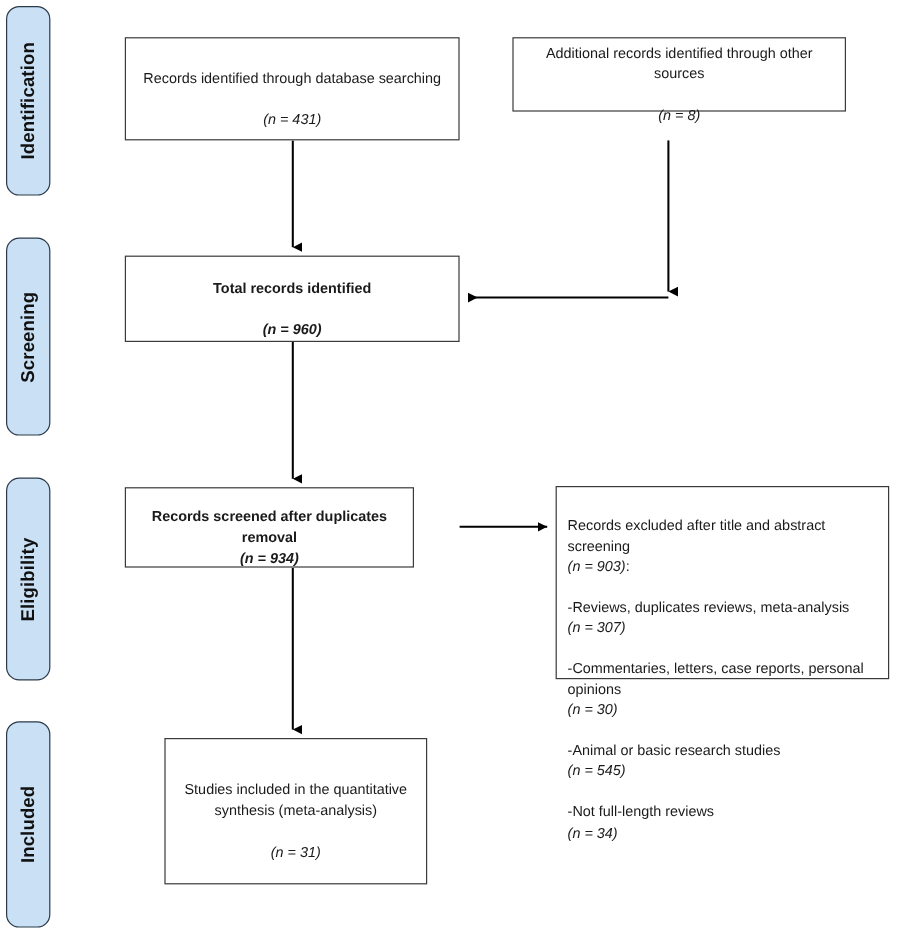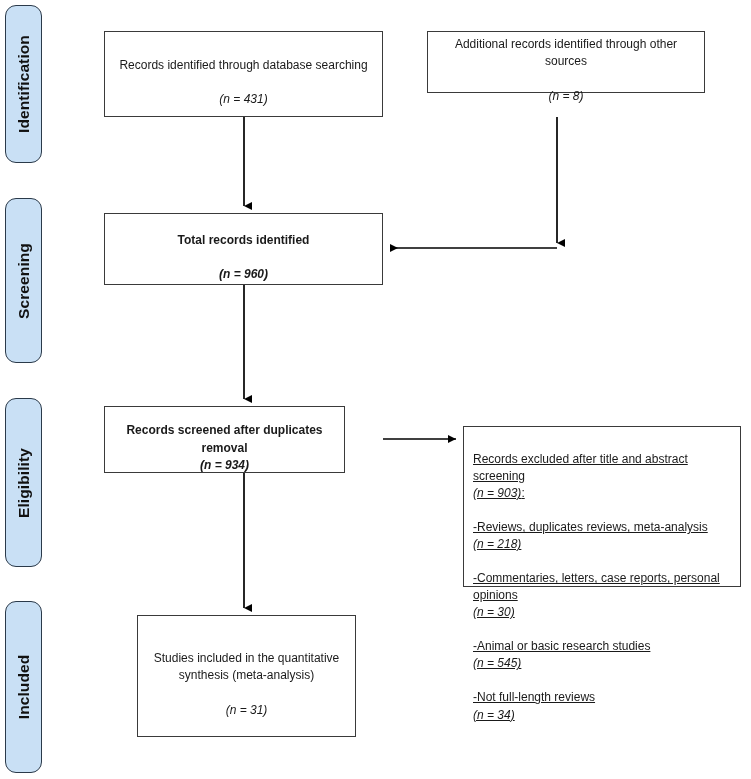--- a/index.html
+++ b/index.html
@@ -73,21 +73,21 @@
   .flow-box.left-align {
     align-items: flex-start;
     padding-top: 7px;
   }
   em { font-style: italic; }
 
   #box-db-search   { left: 104px; top: 31px;  width: 279px; height: 86px; }
   #box-other-src   { left: 427px; top: 31px;  width: 278px; height: 62px; }
   #box-total       { left: 104px; top: 213px; width: 279px; height: 72px; font-weight: bold; }
   #box-screened    { left: 104px; top: 406px; width: 241px; height: 67px; font-weight: bold; }
-  #box-excluded    { left: 463px; top: 426px; width: 278px; height: 161px; text-decoration: underline; }
+  #box-excluded    { left: 463px; top: 405px; width: 278px; height: 161px; }
   #box-included    { left: 137px; top: 615px; width: 219px; height: 122px; }
 
   
   #connectors {
     position: absolute;
     left: 0;
     top: 0;
     width: 751px;
     height: 779px;
     pointer-events: none;
@@ -162,21 +162,21 @@
       <span>Records screened after duplicates removal</span>
       <em>(n = 934)</em>
     </div>
   </div>
 
   <div class="flow-box left-align" id="box-excluded">
     <div class="box-text">
       <span>Records excluded after title and abstract screening</span>
       <em>(n = 903)</em><span>:</span><br>
       <span>-Reviews, duplicates reviews, meta-analysis</span>
-      <em>(n = 218)</em><br>
+      <em>(n = 307)</em><br>
       <span>-Commentaries, letters, case reports, personal opinions</span>
       <em>(n = 30)</em><br>
       <span>-Animal or basic research studies</span>
       <em>(n = 545)</em><br>
       <span>-Not full-length reviews</span>
       <em>(n = 34)</em>
     </div>
   </div>
 
   <div class="flow-box" id="box-included">

